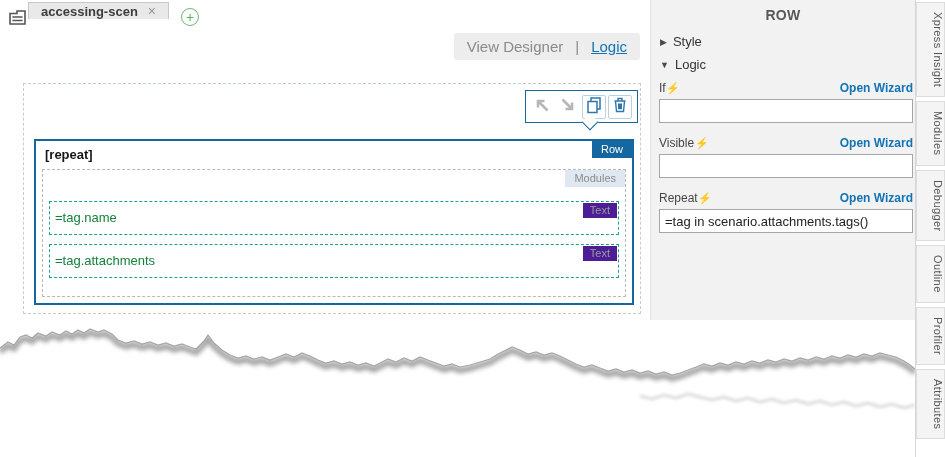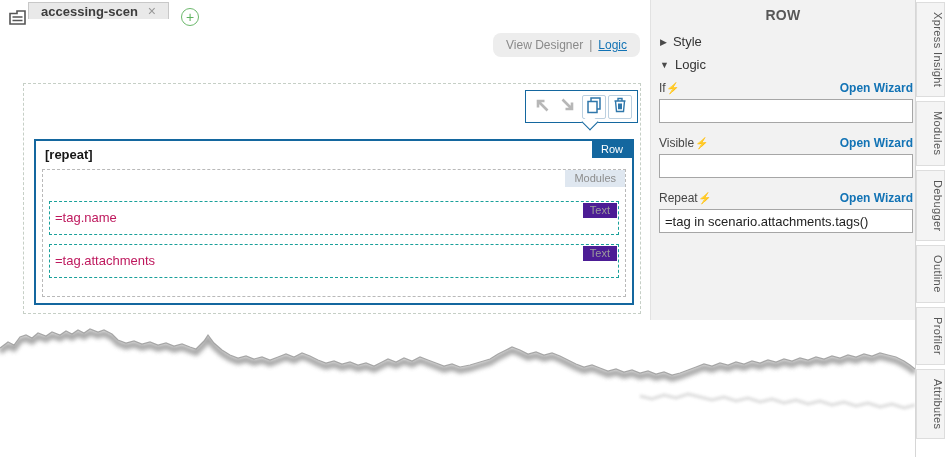--- a/index.html
+++ b/index.html
@@ -9,22 +9,22 @@
   
   .tablist-icon { position:absolute; left:8px; top:9px; }
   .doc-tab { position:absolute; left:28px; top:2px; height:17px; display:flex; align-items:center;
              gap:10px; padding:0 12px; background:#e9e9e9; border:1px solid #c8c8c8; border-bottom:none;
              font-size:13px; font-weight:700; color:#3d3d3d; }
   .doc-tab .close { font-weight:400; color:#979797; font-size:14px; cursor:pointer; }
   .add-btn { position:absolute; left:181px; top:8px; width:18px; height:18px; border:1.5px solid #6cb86c;
              border-radius:50%; color:#5fb25f; font-size:14px; line-height:14px; display:flex;
              align-items:center; justify-content:center; background:#fff; }
 
-  .mode-toggle { position:absolute; top:33px; right:305px; background:#ededed; border-radius:8px;
-                 padding:5px 13px; font-size:12px; color:#8a8a8a; display:flex; gap:6px; }
+  .mode-toggle { position:absolute; top:33px; right:305px; background:#ededed; border-radius:3px;
+                 padding:5px 13px; font-size:15px; color:#8a8a8a; display:flex; gap:12px; }
   .mode-toggle .code { color:#1273b5; text-decoration:underline; cursor:pointer; }
 
   
   .canvas { position:absolute; left:23px; top:83px; width:618px; height:231px;
             border:1px dashed #c6cfc6; background:#fff; }
   .canvas-title { position:absolute; left:14px; top:6px; font-size:26px; font-weight:700; color:#787878; }
 
   .design-row { position:absolute; left:10px; top:55px; width:600px; height:166px;
                 border:2px solid #14679f; background:#fff; }
   .row-badge { position:absolute; top:0; right:0; background:#14679f; color:#fff; font-size:11px;
@@ -32,21 +32,21 @@
   .repeat-label { position:absolute; left:9px; top:6px; font-size:13px; font-weight:700; color:#171717; }
 
   .design-column { position:absolute; left:6px; right:6px; top:28px; bottom:6px;
                    border:1px dashed #b9b9b9; }
   .col-badge { position:absolute; top:0; right:0; background:#dfe7f0; color:#8d8d8d; font-size:11px;
                padding:2px 9px 3px; }
 
   .text-item { position:absolute; left:6px; right:6px; height:34px; border:1px dashed #1aa09a; }
   .text-item.first { top:31px; }
   .text-item.second { top:74px; }
-  .text-value { position:absolute; left:5px; top:8px; font-size:13px; color:#be185d; }
+  .text-value { position:absolute; left:5px; top:8px; font-size:13px; color:#15803d; }
   .text-badge { position:absolute; top:1px; right:1px; background:#4c1d95; color:#9c9c9c;
                 font-size:11px; padding:1px 7px 2px; }
 
   
   .el-toolbar { position:absolute; left:525px; top:90px; width:113px; height:33px; background:#fff;
                 border:1px solid #14679f; display:flex; align-items:center; gap:2px; padding:0 4px;
                 z-index:5; }
   .tb-btn { width:24px; height:24px; display:flex; align-items:center; justify-content:center;
             background:#fff; border:none; border-radius:2px; cursor:pointer; }
   .tb-btn.bordered { border:1px solid #bcd0e0; }

